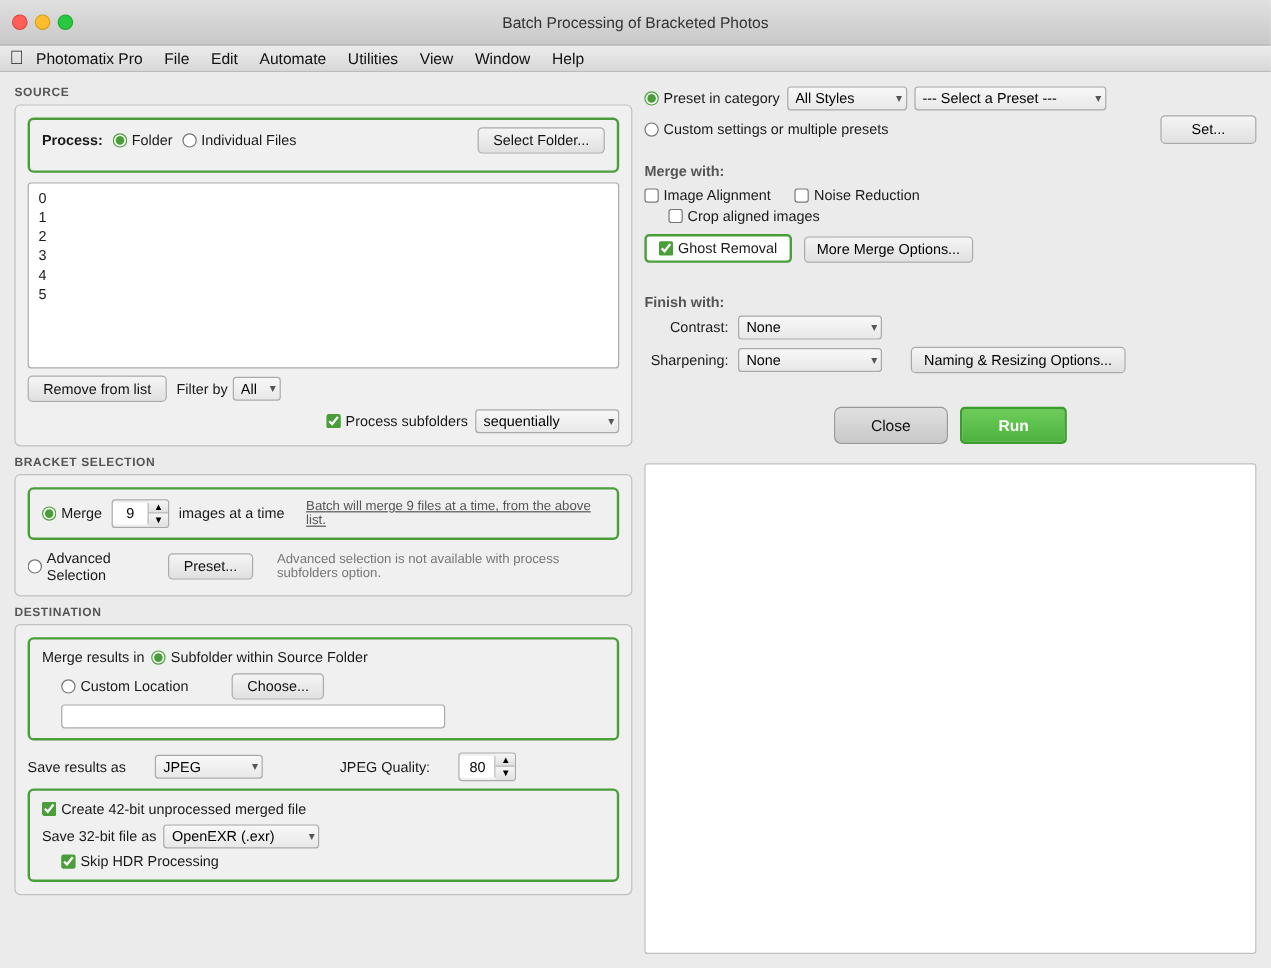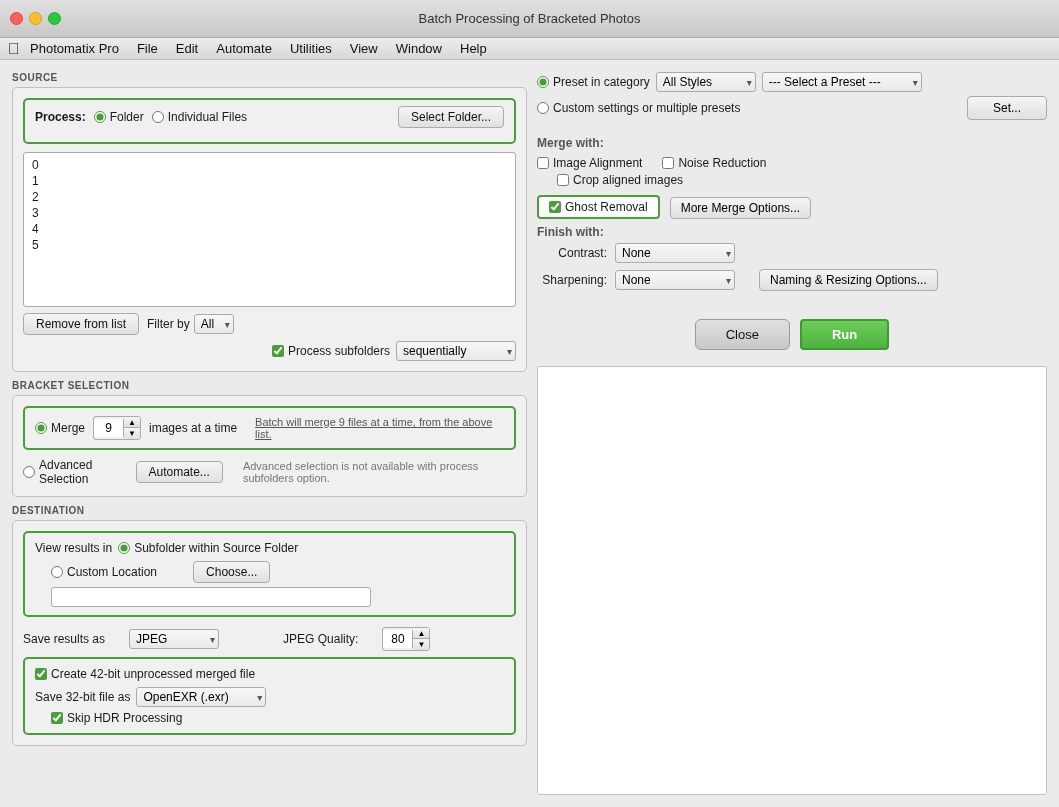--- a/index.html
+++ b/index.html
@@ -296,21 +296,21 @@
     .ghost-btn {
       border: 2px solid #4a9e3a;
       border-radius: 4px;
       padding: 3px 10px;
       display: flex;
       align-items: center;
       gap: 4px;
       cursor: pointer;
       background: white;
     }
-    .finish-section { margin-top: 0; }
+    .finish-section { margin-top: 20px; }
     .finish-row {
       display: flex;
       align-items: center;
       gap: 8px;
       margin-bottom: 6px;
     }
     .finish-label { width: 70px; text-align: right; font-size: 12px; }
     .action-row {
       display: flex;
       gap: 10px;
@@ -512,34 +512,34 @@
             <span>images at a time</span>
             <span class="batch-note">Batch will merge 9 files at a time,
 from the above list.</span>
           </div>
         </div>
         <div class="advanced-row">
           <label class="radio-option">
             <input type="radio" name="bracket" class="radio-input" style="">
             <span>Advanced Selection</span>
           </label>
-          <button class="btn">Automate...</button>
+          <button class="btn">Preset...</button>
           <span class="advanced-note">Advanced selection is not available
 with process subfolders option.</span>
         </div>
       </div>
     </div>
 
     <div>
       <div class="section-label">DESTINATION</div>
       <div class="section-box">
 
         <div class="green-outline" style="padding: 8px 10px; margin-bottom: 6px;">
           <div class="save-results-row">
-            <span>View results in</span>
+            <span>Merge results in</span>
             <label class="radio-option">
               <input type="radio" name="savein" checked="" class="radio-input" style="">
               <span>Subfolder within Source Folder</span>
             </label>
           </div>
           <div class="custom-location-row">
             <label class="radio-option">
               <input type="radio" name="savein" class="radio-input" style="">
               <span>Custom Location</span>
             </label>

